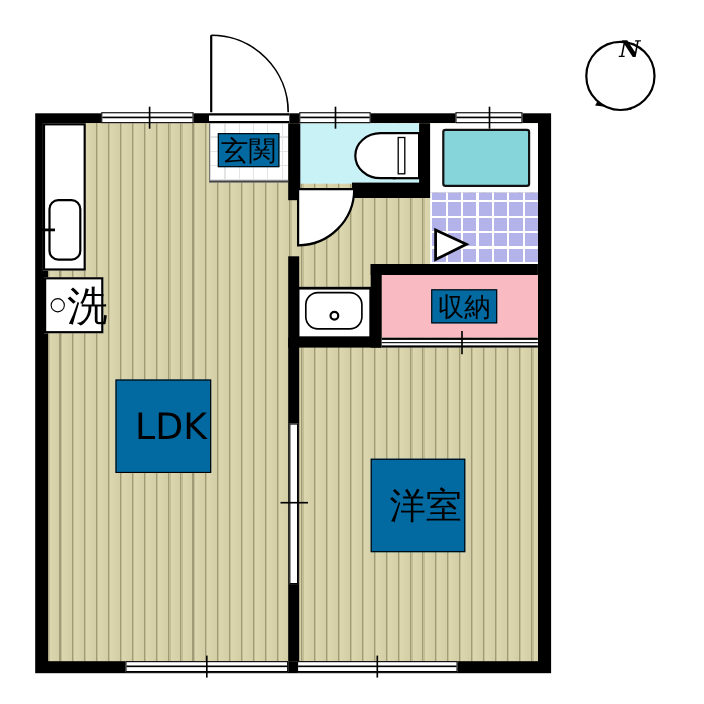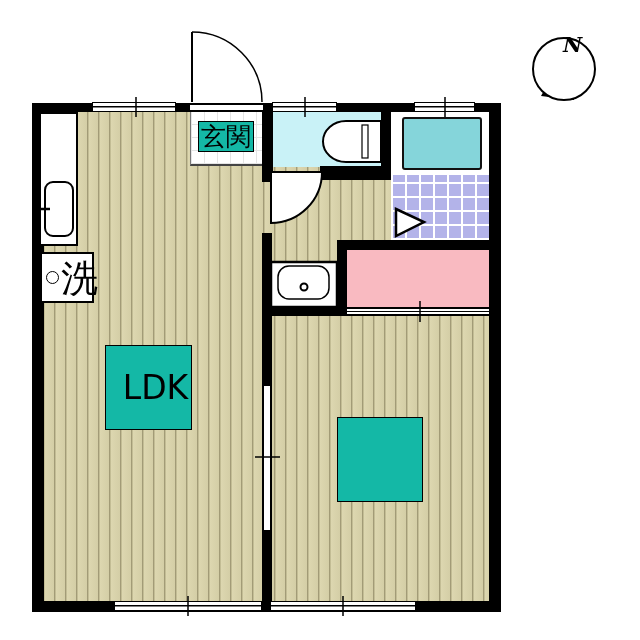--- a/index.html
+++ b/index.html
@@ -47,21 +47,21 @@
   }
   .opening{
     position:absolute;background:#fff;
     border-top:2px solid #000;border-bottom:2px solid #000;box-sizing:border-box;
   }
   .slide-door-v{
     position:absolute;background:#fff;border:1px solid #000;box-sizing:border-box;
   }
   
   .tag{
-    position:absolute;background:#14b8a6;border:1.5px solid #000;box-sizing:border-box;
+    position:absolute;background:#0369a1;border:1.5px solid #000;box-sizing:border-box;
     display:flex;align-items:center;justify-content:center;
     color:#000;text-align:center;
   }
   .tag.multi{flex-direction:column;line-height:1.15;padding-left:14px;}
   
   .compass-circle{
     position:absolute;width:64px;height:64px;border:2px solid #000;border-radius:50%;
     background:#fff;box-sizing:border-box;
   }
   .compass-n{
@@ -157,24 +157,26 @@
       <line x1="343" y1="596" x2="343" y2="616"></line>
       <line x1="420" y1="301" x2="420" y2="322"></line>
       <line x1="255" y1="457" x2="280" y2="457"></line>
     </g>
 
     <polygon points="569,46 574,100 541,96" fill="#000"></polygon>
   </svg>
 
   <div class="tag" style="left:198px;top:121px;width:56px;height:31px;font-size:25px;">玄関</div>
 
+  <div class="tag" style="left:392px;top:263px;width:60px;height:31px;font-size:24px;">収納</div>
 
   <div class="tag multi" style="left:105px;top:345px;width:87px;height:85px;font-size:33px;">
     <span>LDK</span>
   </div>
 
   <div class="tag multi" style="left:337px;top:417px;width:86px;height:85px;font-size:33px;">
+    <span>洋室</span>
   </div>
 
   <div class="compass-circle" style="left:532px;top:37px;"></div>
   <div class="compass-n" style="left:563px;top:32px;">N</div>
 
 </div>
 
 </body></html>

